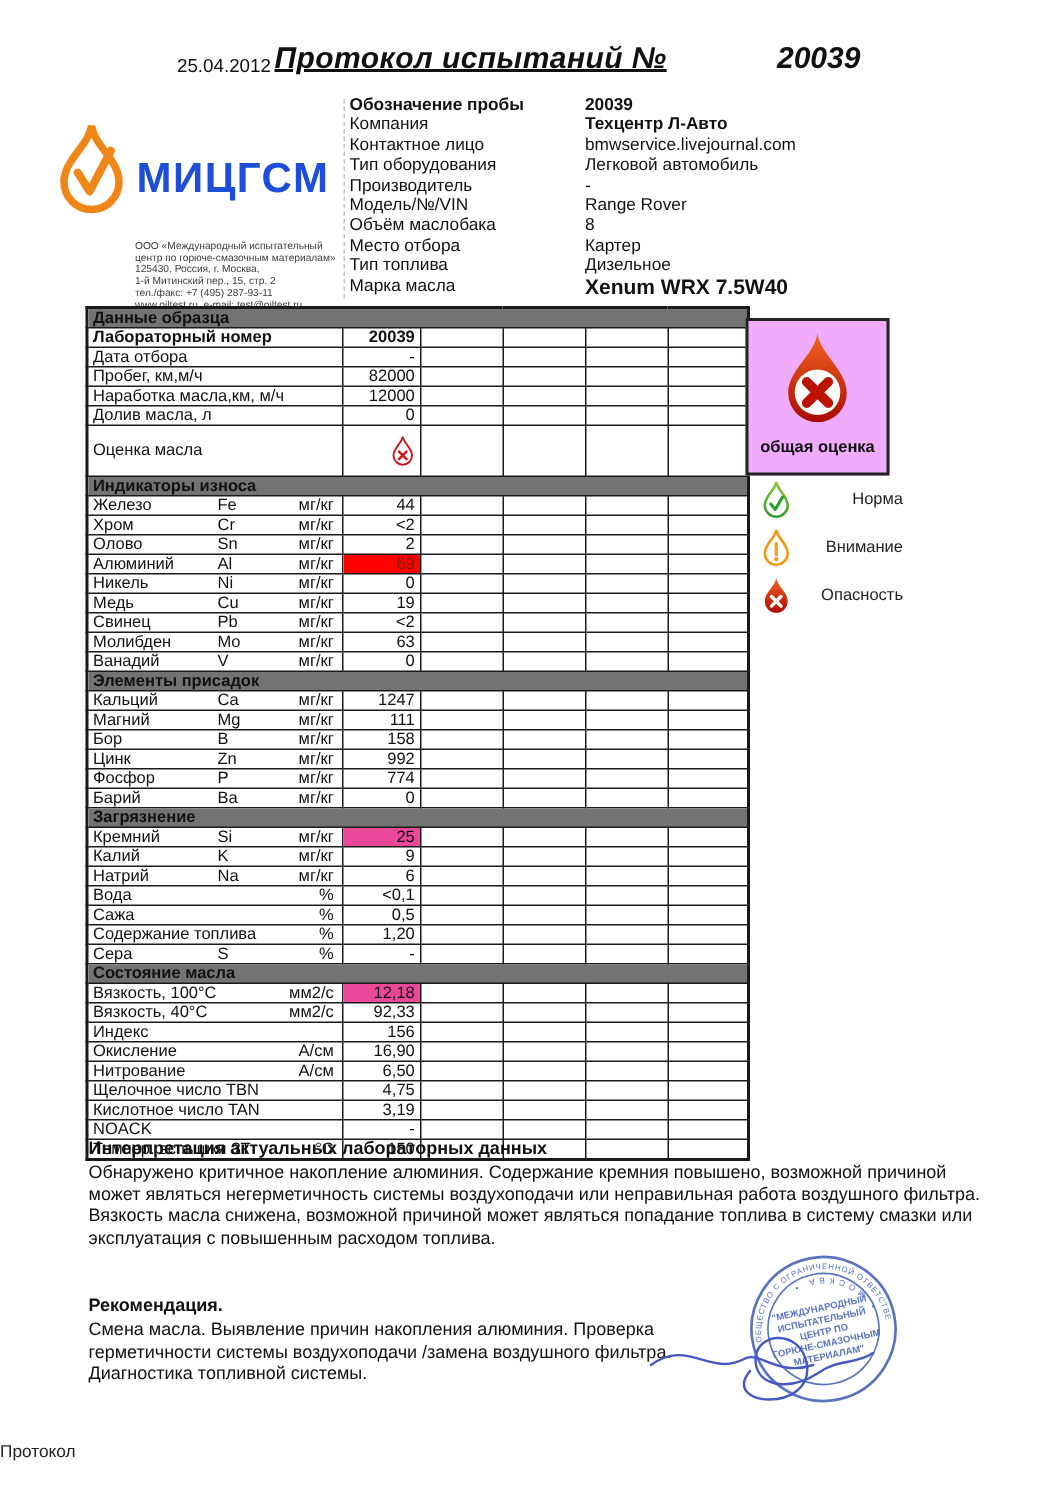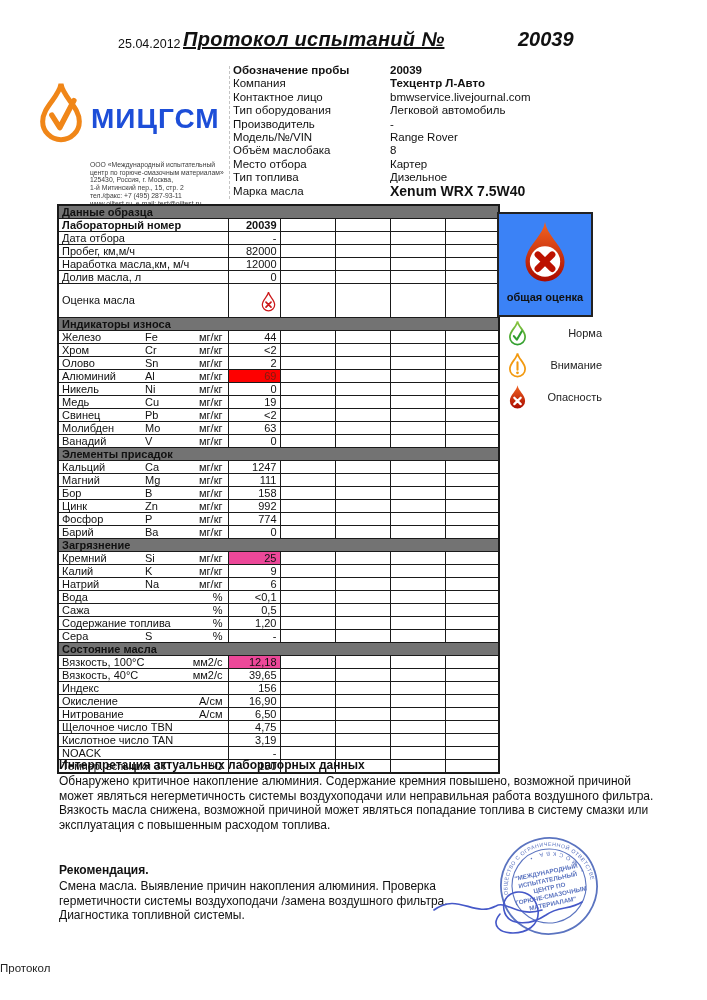--- a/index.html
+++ b/index.html
@@ -37,21 +37,21 @@
   .c-val{text-align:right;padding-right:3px !important;}
   tr.bold td{font-weight:bold;}
   tr.tall td{height:33px;line-height:33px;}
   td.hl-red{background:#fe0000;color:#7c1d10;}
   td.hl-yellow{background:#ec4899;color:#111;}
   .cell-icon{width:17px;height:21px;vertical-align:middle;display:none;}
   tr.has-icon .cell-icon{display:inline-block;}
 
   
   .assessment{position:absolute;left:497px;top:212px;width:92px;height:101px;border:2px solid #222;
-              background:#3b82f6;text-align:center;}
+              background:#f0abfc;text-align:center;}
   .assessment svg{width:52px;height:66px;margin-top:5px;}
   .assessment-label{font-size:11px;font-weight:bold;margin-top:2px;}
   .legend{position:absolute;left:507px;top:320px;width:95px;}
   .legend-item{display:flex;align-items:center;height:26px;margin-bottom:6px;}
   .legend-item svg{width:21px;height:26px;flex:none;}
   .legend-label{margin-left:auto;font-size:11px;color:#222;}
 
   
   .interp{position:absolute;left:59px;top:758px;width:600px;}
   .interp-title{font-size:12px;font-weight:bold;margin-bottom:2px;}
@@ -589,21 +589,21 @@
       <td></td>
       <td></td>
       <td></td>
     </tr>
 
     <tr>
       <td class="c-label">
         <span class="lbl">Вязкость, 40°С</span><span class="sym"></span><span class="unit">мм2/с</span>
       </td>
       <td class="c-val">
-        <span class="val">39,65</span>
+        <span class="val">92,33</span>
       </td>
       <td></td>
       <td></td>
       <td></td>
       <td></td>
     </tr>
 
     <tr>
       <td class="c-label">
         <span class="lbl">Индекс</span><span class="sym"></span><span class="unit"></span>

